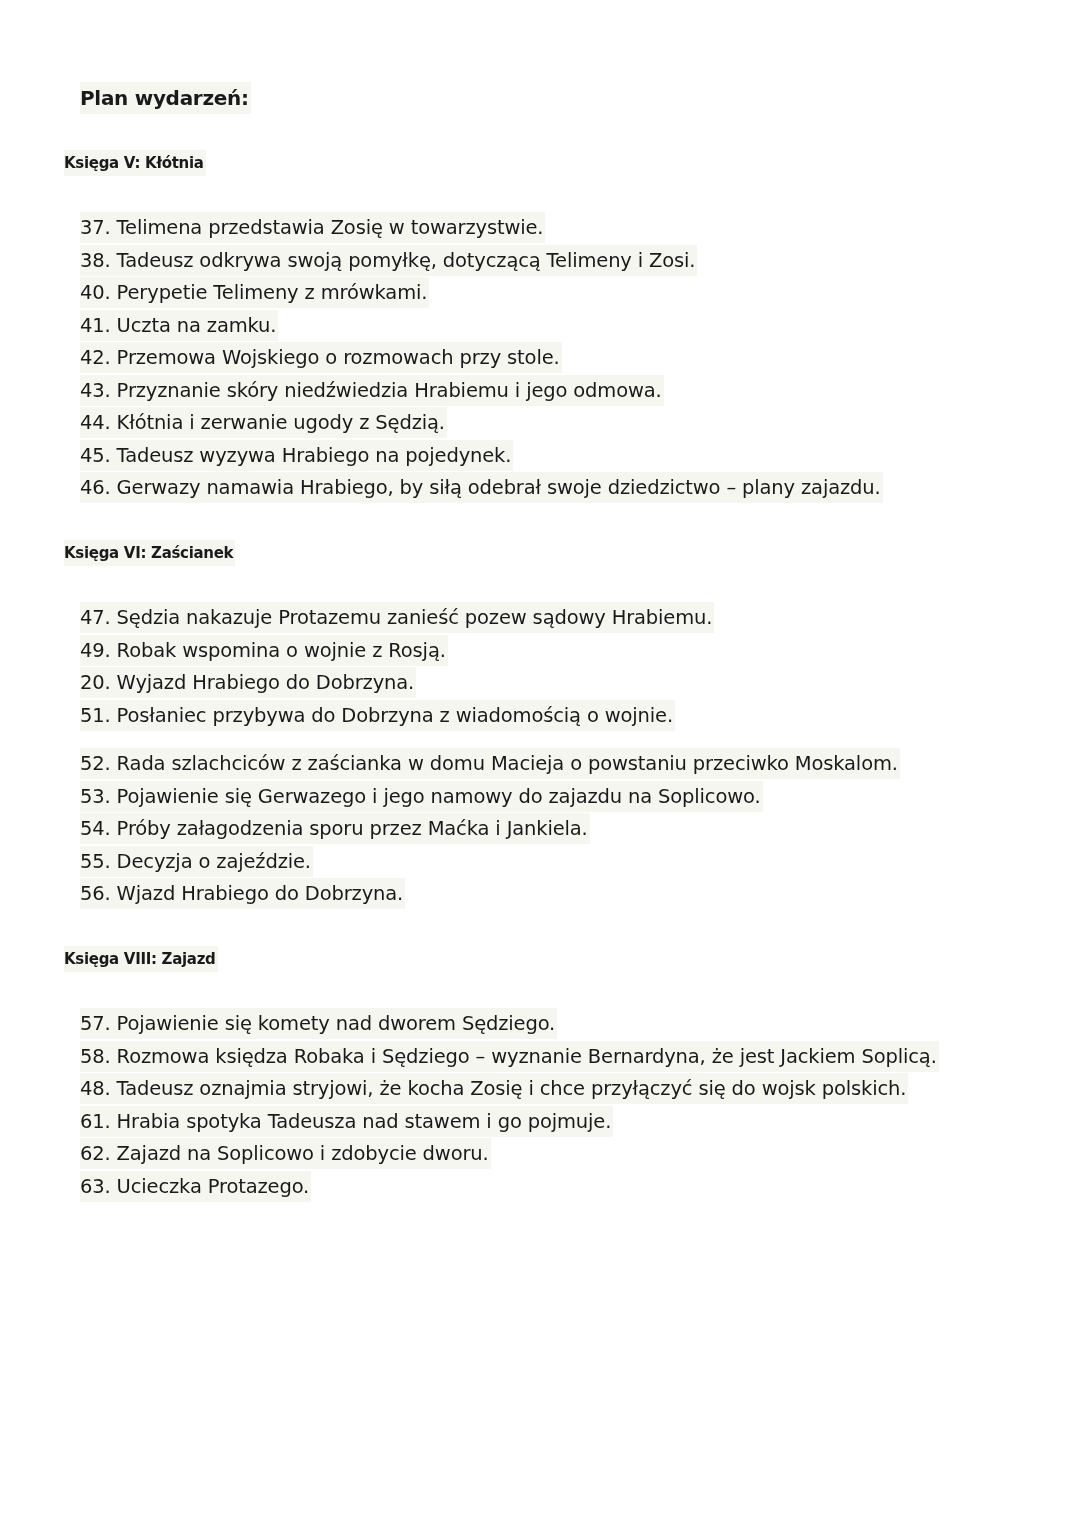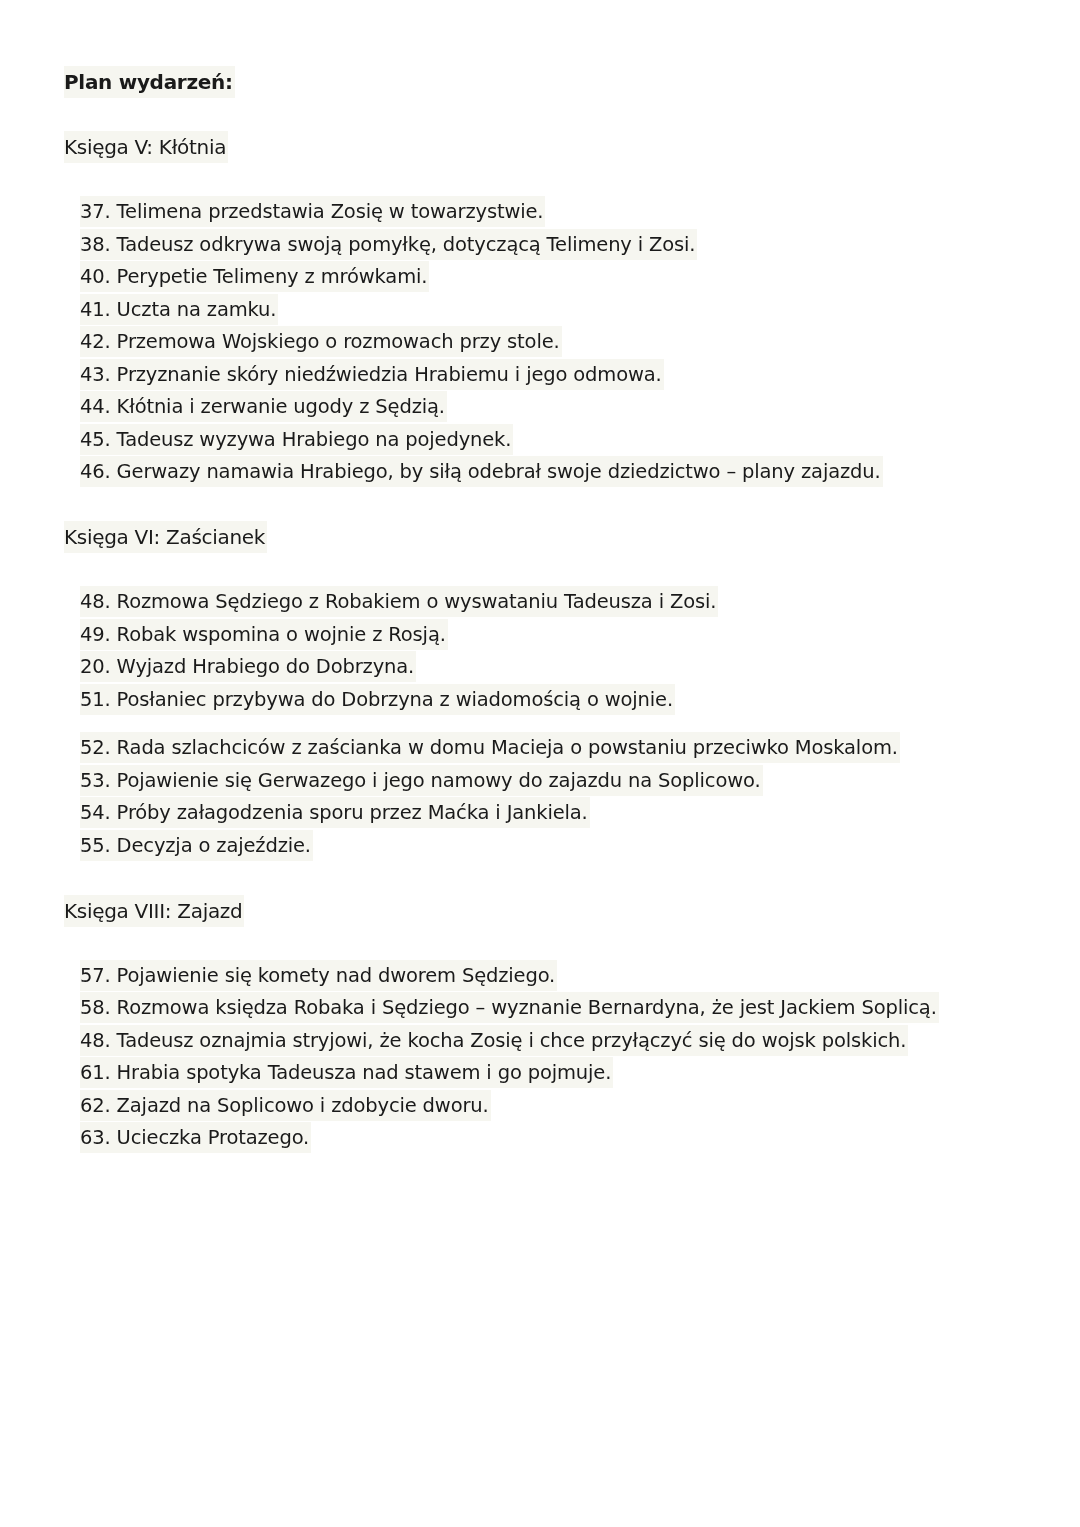--- a/index.html
+++ b/index.html
@@ -27,25 +27,25 @@
       box-decoration-break: clone;
       -webkit-box-decoration-break: clone;
       padding: 4px 2px 4px 0;
     }
     .title {
       font-weight: bold;
       font-size: 20px;
       line-height: 32.5px;
       height: 32.5px;
       letter-spacing: -0.3px;
-      margin: 0;
+      margin: 16px;
     }
     .section-heading {
-      font-weight: normal;
-      font-size: 20px;
+      font-weight: bold;
+      font-size: 15px;
       line-height: 32.5px;
       letter-spacing: -0.3px;
       margin: 32.5px 0 32.5px 0;
     }
     .items {
       list-style: none;
       margin: 16px;
       padding: 0;
     }
     .item {
@@ -74,33 +74,34 @@
       <li class="item"><span class="hl">43. Przyznanie skóry niedźwiedzia Hrabiemu i jego odmowa.</span></li>
       <li class="item"><span class="hl">44. Kłótnia i zerwanie ugody z Sędzią.</span></li>
       <li class="item"><span class="hl">45. Tadeusz wyzywa Hrabiego na pojedynek.</span></li>
       <li class="item"><span class="hl">46. Gerwazy namawia Hrabiego, by siłą odebrał swoje dziedzictwo – plany zajazdu.</span></li>
     </ul>
   </section>
 
   <section>
     <h2 class="section-heading"><span class="hl">Księga VI: Zaścianek</span></h2>
     <ul class="items">
-      <li class="item"><span class="hl">48. Rozmowa Sędziego z Robakiem o wyswataniu Tadeusza i Zosi.</span></li>
+      <li class="item"><span class="hl">47. Sędzia nakazuje Protazemu zanieść pozew sądowy Hrabiemu.</span></li>
       <li class="item"><span class="hl">49. Robak wspomina o wojnie z Rosją.</span></li>
       <li class="item"><span class="hl">20. Wyjazd Hrabiego do Dobrzyna.</span></li>
       <li class="item"><span class="hl">51. Posłaniec przybywa do Dobrzyna z wiadomością o wojnie.</span></li>
     </ul>
   </section>
 
   <section>
     <ul class="items">
       <li class="item"><span class="hl">52. Rada szlachciców z zaścianka w domu Macieja o powstaniu przeciwko Moskalom.</span></li>
       <li class="item"><span class="hl">53. Pojawienie się Gerwazego i jego namowy do zajazdu na Soplicowo.</span></li>
       <li class="item"><span class="hl">54. Próby załagodzenia sporu przez Maćka i Jankiela.</span></li>
       <li class="item"><span class="hl">55. Decyzja o zajeździe.</span></li>
+      <li class="item"><span class="hl">56. Wjazd Hrabiego do Dobrzyna.</span></li>
     </ul>
   </section>
 
   <section>
     <h2 class="section-heading"><span class="hl">Księga VIII: Zajazd</span></h2>
     <ul class="items">
       <li class="item"><span class="hl">57. Pojawienie się komety nad dworem Sędziego.</span></li>
       <li class="item"><span class="hl">58. Rozmowa księdza Robaka i Sędziego – wyznanie Bernardyna, że jest Jackiem Soplicą.</span></li>
       <li class="item"><span class="hl">48. Tadeusz oznajmia stryjowi, że kocha Zosię i chce przyłączyć się do wojsk polskich.</span></li>
       <li class="item"><span class="hl">61. Hrabia spotyka Tadeusza nad stawem i go pojmuje.</span></li>

